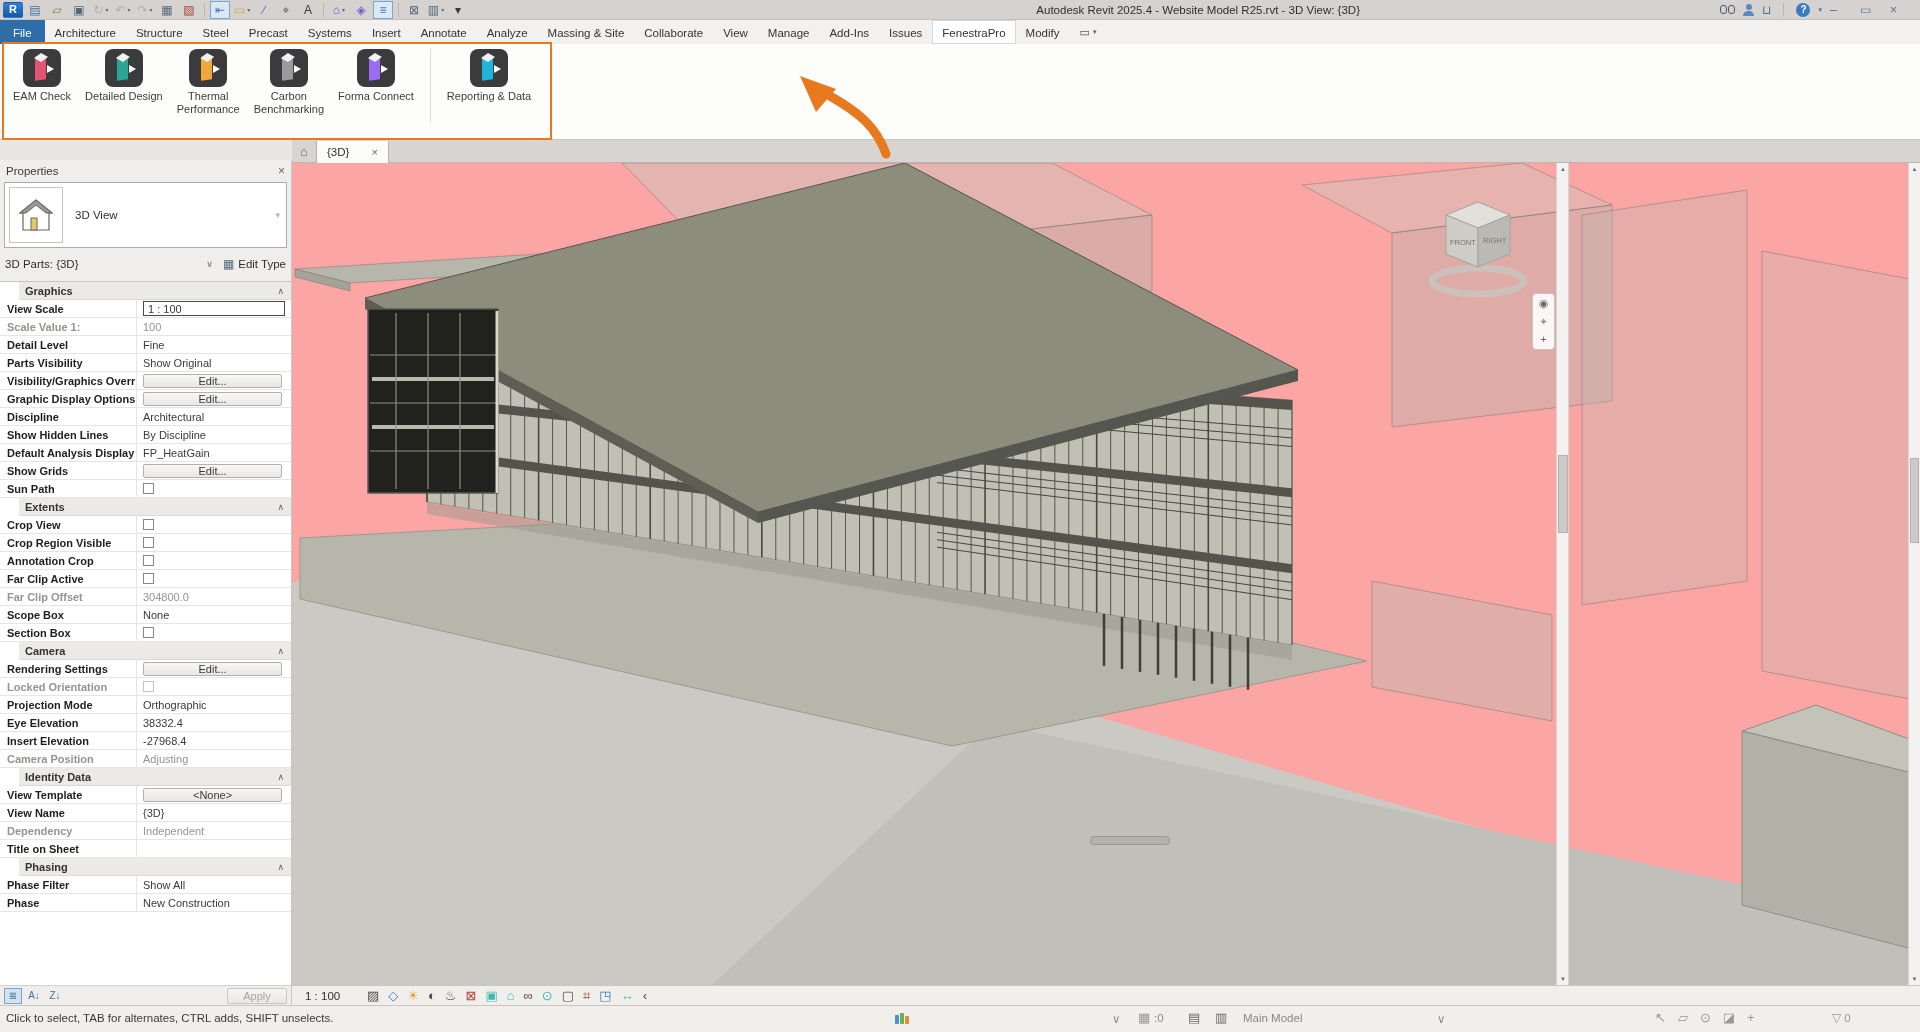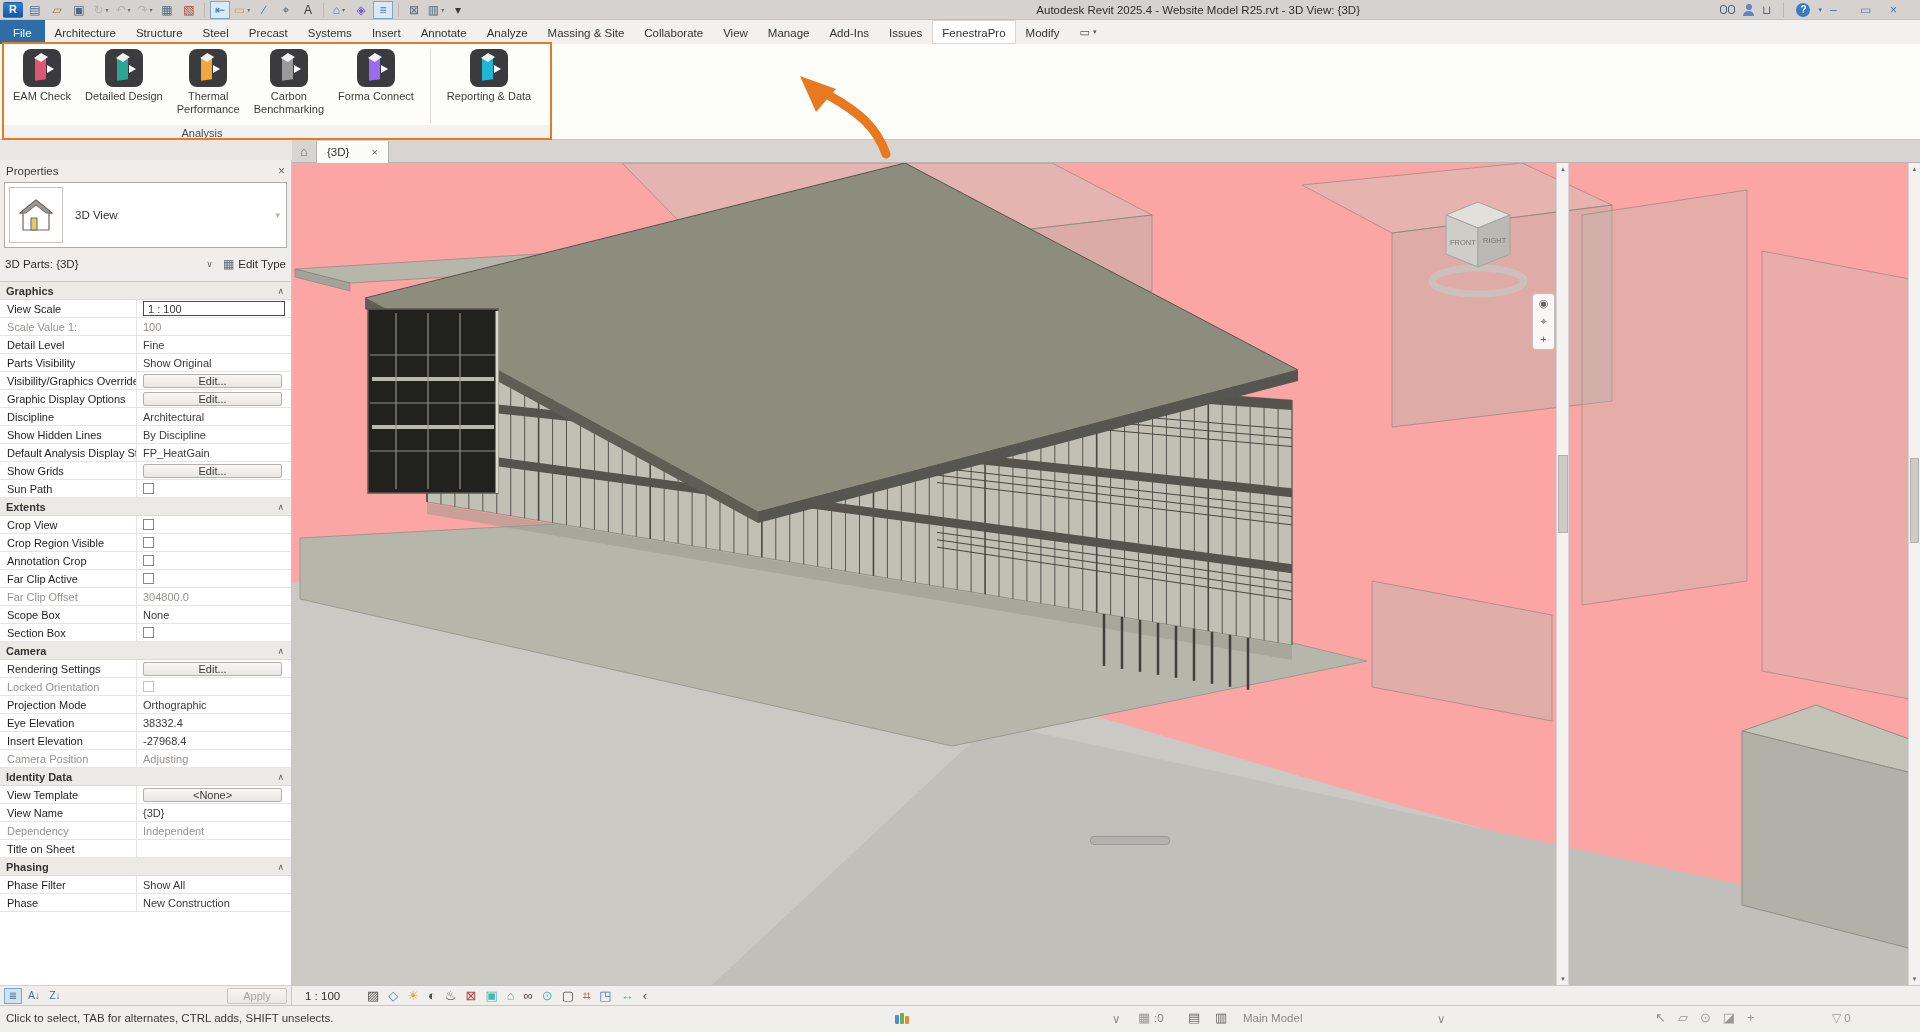--- a/index.html
+++ b/index.html
@@ -70,24 +70,24 @@
   #typeicon{width:54px;height:56px;margin-left:4px;border:1px solid #c6c3c0;display:flex;align-items:center;justify-content:center;}
   #typelabel{margin-left:12px;color:#2f2f2f;}
   #typecaret{position:absolute;right:6px;color:#b5b2ae;font-size:9px;}
   #selrow{height:26px;display:flex;align-items:center;padding:0 5px;margin-bottom:4px;}
   #selbox{flex:1;display:flex;align-items:center;color:#2f2f2f;}
   #selbox .c{margin-left:auto;color:#6a6866;font-size:9px;padding-right:10px;}
   #edittype{display:flex;align-items:center;gap:4px;color:#2f2f2f;}
   #edittype .ei{color:#55687a;font-size:12px;}
   #propgrid{flex:1;background:#fff;border-top:1px solid #c9c6c2;overflow:hidden;}
   .phead{height:18px;background:#eceae7;font-weight:bold;display:flex;align-items:center;
-         padding-left:6px;border-bottom:1px solid #dcdad7;color:#333;font-size:11px;}
+         padding-left:6px;border-bottom:1px solid #dcdad7;color:#333;font-size:11px;margin-left:19px;}
   .phead .chev{margin-left:auto;margin-right:7px;color:#6a6866;font-size:9px;font-weight:normal;}
   .prow{height:18px;display:flex;align-items:center;border-bottom:1px solid #e7e5e2;font-size:11px;}
-  .plabel{width:136px;padding-left:7px;color:#1e1e1e;white-space:nowrap;overflow:hidden;flex:none;}
+  .plabel{width:136px;padding-left:7px;color:#1e1e1e;white-space:nowrap;overflow:hidden;flex:none;font-weight:bold;}
   .plabel.dim{color:#969390;}
   .pval{flex:1;align-self:stretch;border-left:1px solid #e7e5e2;display:flex;align-items:center;padding-left:6px;overflow:hidden;white-space:nowrap;}
   .pval.dim{color:#969390;}
   .editbtn{width:94%;height:14px;font-size:11px;background:linear-gradient(#f8f7f6,#e9e7e4);
            border:1px solid #b3b0ad;border-radius:2px;color:#3a3a3a;display:flex;align-items:center;
            justify-content:center;margin-right:4px;}
   .vinput{width:96%;height:15px;border:1px solid #4a4a4a;background:#fff;display:flex;
           align-items:center;padding-left:4px;margin-right:3px;}
   .cb{width:11px;height:11px;border:1px solid #8a8784;background:#fff;flex:none;}
   .cb.dis{border-color:#c5c2bf;}
@@ -335,21 +335,20 @@
         <div class="ricon">
           <div class="bar" style="background: rgb(31, 181, 216);"></div>
           <div class="cap"></div>
           <div class="play"></div>
         </div>
         <div class="rlabel">
           <div>Reporting &amp; Data</div>
         </div>
       </div>
     </div>
-  <div id="panel-label">Analysis</div>
   <svg id="arrow-annotation" width="140" height="100" viewBox="0 0 140 100">
     <path d="M116,86 C106,58 88,44 60,28" fill="none" stroke="#E8791E" stroke-width="9" stroke-linecap="round"></path>
     <polygon points="30,8 66,21 46,44" fill="#E8791E"></polygon>
   </svg>
 </div>
 
 <div id="properties">
   <div id="prop-header">
     <span>Properties</span>
     <span id="prop-close">×</span>

